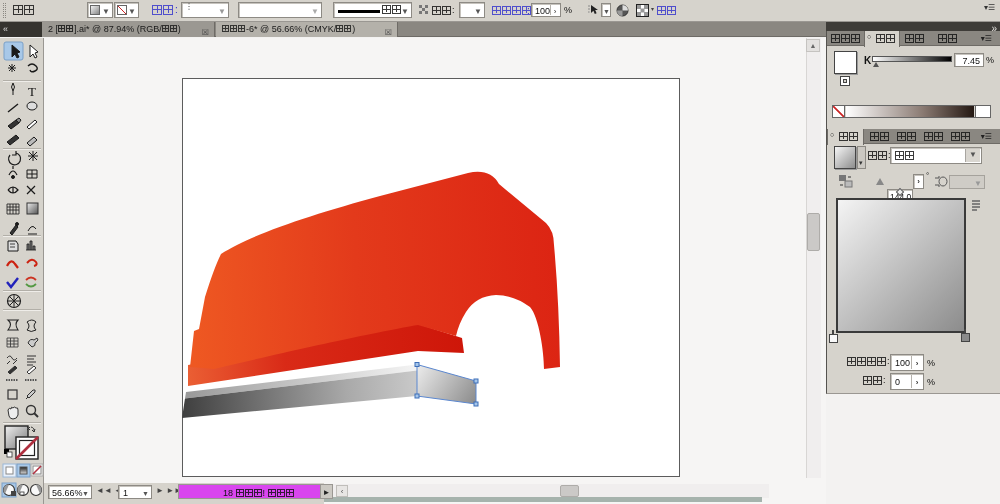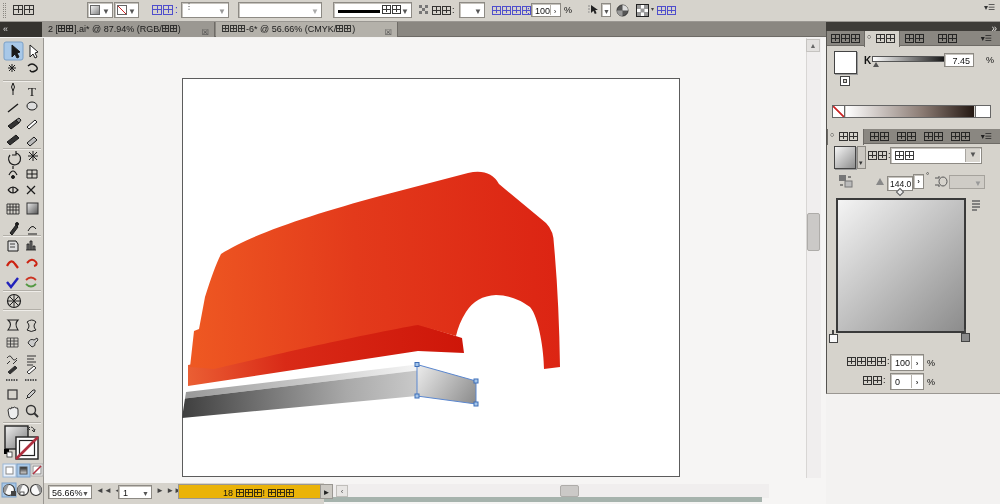--- a/index.html
+++ b/index.html
@@ -281,21 +281,21 @@
  <div class="abs box" style="left:4px;top:2px;width:44px;height:14px">
       <div style="position:absolute;left:3px;top:2px;font-size:9px;color:#111">56.66%</div>
       <div class="abs" style="right:2px;top:4px;color:#555;font-size:7px">▼</div>
     </div>
  <div class="abs" style="left:52px;top:3px;color:#444;font-size:8px">◄◄&nbsp;◄</div>
  <div class="abs box" style="left:74px;top:2px;width:34px;height:14px">
       <div style="position:absolute;left:4px;top:2px;font-size:9px;color:#111">1</div>
       <div class="abs" style="right:2px;top:4px;color:#555;font-size:7px">▼</div>
     </div>
  <div class="abs" style="left:112px;top:3px;color:#444;font-size:8px">►&nbsp;►►</div>
- <div class="abs" style="left:134px;top:1px;width:142px;height:15px;background:#eab308;border:1px solid #9a9792;border-right:none">
+ <div class="abs" style="left:134px;top:1px;width:142px;height:15px;background:#d946ef;border:1px solid #9a9792;border-right:none">
    <div style="position:absolute;left:44px;top:3px;font-size:9px;color:#111">18 <span class="h g8"></span><span class="h g8"></span><span class="h g8"></span>! <span class="h g8"></span><span class="h g8"></span><span class="h g8"></span></div>
  </div>
  <div class="abs" style="left:276px;top:1px;width:13px;height:15px;background:#ccc9c3;border:1px solid #9a9792;color:#222;font-size:8px;text-align:center;padding-top:3px">►</div>
 </div>
 <div class="abs" style="left:336px;top:485px;width:12px;height:12px;background:#e8e6e4;border:1px solid #c0beba;color:#555;font-size:8px;text-align:center;line-height:11px">‹</div>
 <div class="abs" id="dockhead">
     <div class="abs" style="right:3px;top:1px;font-size:10px;color:#e8e6e2">»</div>
   </div>
 <div class="abs" id="dock">
 
@@ -309,21 +309,21 @@
  <div class="abs" style="top:3px;left:111px;color:#111"><span class="h g9"></span><span class="h g9"></span></div>
  <div class="abs" style="right:8px;top:3px;font-size:8px;color:#222">▾☰</div>
 
  <div class="abs" style="left:7px;top:20px;width:23px;height:23px;background:#fff;border:1px solid #444;box-shadow:1px 1px 0 #999"></div>
  <div class="abs" style="left:13px;top:45px;width:10px;height:10px;background:#fff;border:1px solid #444">
       <div style="position:absolute;left:2px;top:2px;right:2px;bottom:2px;background:#d6d3cc;border:1px solid #444"></div>
     </div>
  <div class="abs" style="left:37px;top:24px;font-size:10px;color:#111;font-weight:bold">K</div>
  <div class="abs" style="left:45px;top:25px;width:80px;height:6px;border:1px solid #555;background:linear-gradient(to right,#fff,#000)"></div>
  <div class="abs" style="left:46px;top:31px;width:0;height:0;border-left:3px solid transparent;border-right:3px solid transparent;border-bottom:5px solid #555"></div>
- <div class="abs box" style="left:117px;top:22px;width:30px;height:14px">
+ <div class="abs box" style="left:127px;top:22px;width:30px;height:14px">
       <div style="position:absolute;right:3px;top:2px;font-size:9px;color:#111">7.45</div>
     </div>
  <div class="abs" style="left:159px;top:24px;font-size:9px;color:#111">%</div>
  <div class="abs" style="left:5px;top:74px;width:159px;height:13px;border:1px solid #666">
    <div class="abs" style="left:0;top:0;width:12px;height:11px;background:linear-gradient(to top right,#fff 44%,#c22 46%,#c22 54%,#fff 56%);border-right:1px solid #666"></div>
    <div class="abs" style="left:13px;top:0;right:16px;bottom:0;background:linear-gradient(to right,#ffffff,#8a7a72 60%,#241812)"></div>
    <div class="abs" style="right:0;top:0;width:15px;height:11px;background:#fff;border-left:1px solid #666"></div>
  </div>
 
  <div class="ptabs" style="top:98px"></div>
@@ -345,21 +345,21 @@
  <div class="abs box" style="left:63px;top:116px;width:92px;height:17px">
    <div class="abs" style="left:4px;top:3px;color:#111"><span class="h g9"></span><span class="h g9"></span></div>
    <div class="dd" style="width:15px">▼</div>
  </div>
  <svg class="abs" style="left:11px;top:143px" width="15" height="14" viewBox="0 0 15 14">
    <rect x="1" y="1" width="7" height="6" fill="#777"></rect>
       <rect x="7" y="7" width="7" height="6" fill="#bbb" stroke="#777"></rect>
    <path d="M10,3 l3,0 M5,11 l-3,0" stroke="#333"></path>
  </svg>
  <div class="abs" style="left:49px;top:147px;width:0;height:0;border-left:4px solid transparent;border-right:4px solid transparent;border-bottom:7px solid #888"></div>
- <div class="abs box" style="left:60px;top:145px;width:26px;height:15px">
+ <div class="abs box" style="left:60px;top:158px;width:26px;height:15px">
       <div style="position:absolute;left:2px;top:2px;font-size:8.5px;color:#111">144.0</div>
     </div>
  <div class="abs box" style="left:86px;top:143px;width:11px;height:15px;color:#333;font-size:8px;text-align:center;padding-top:2px;font-weight:bold">›</div>
  <div class="abs" style="left:99px;top:140px;font-size:8px;color:#111">°</div>
  <svg class="abs" style="left:107px;top:144px" width="14" height="13" viewBox="0 0 14 13">
    <path d="M1,3 L5,3 L5,1 M1,10 L5,10 L5,12" stroke="#555" fill="none"></path>
    <ellipse cx="9" cy="6.5" rx="4" ry="4.5" fill="none" stroke="#555"></ellipse>
  </svg>
  <div class="abs" style="left:122px;top:144px;width:36px;height:14px;background:#cfccc6;border:1px solid #a5a29c">
       <div style="position:absolute;right:2px;top:3px;font-size:8px;color:#999">▼</div>

